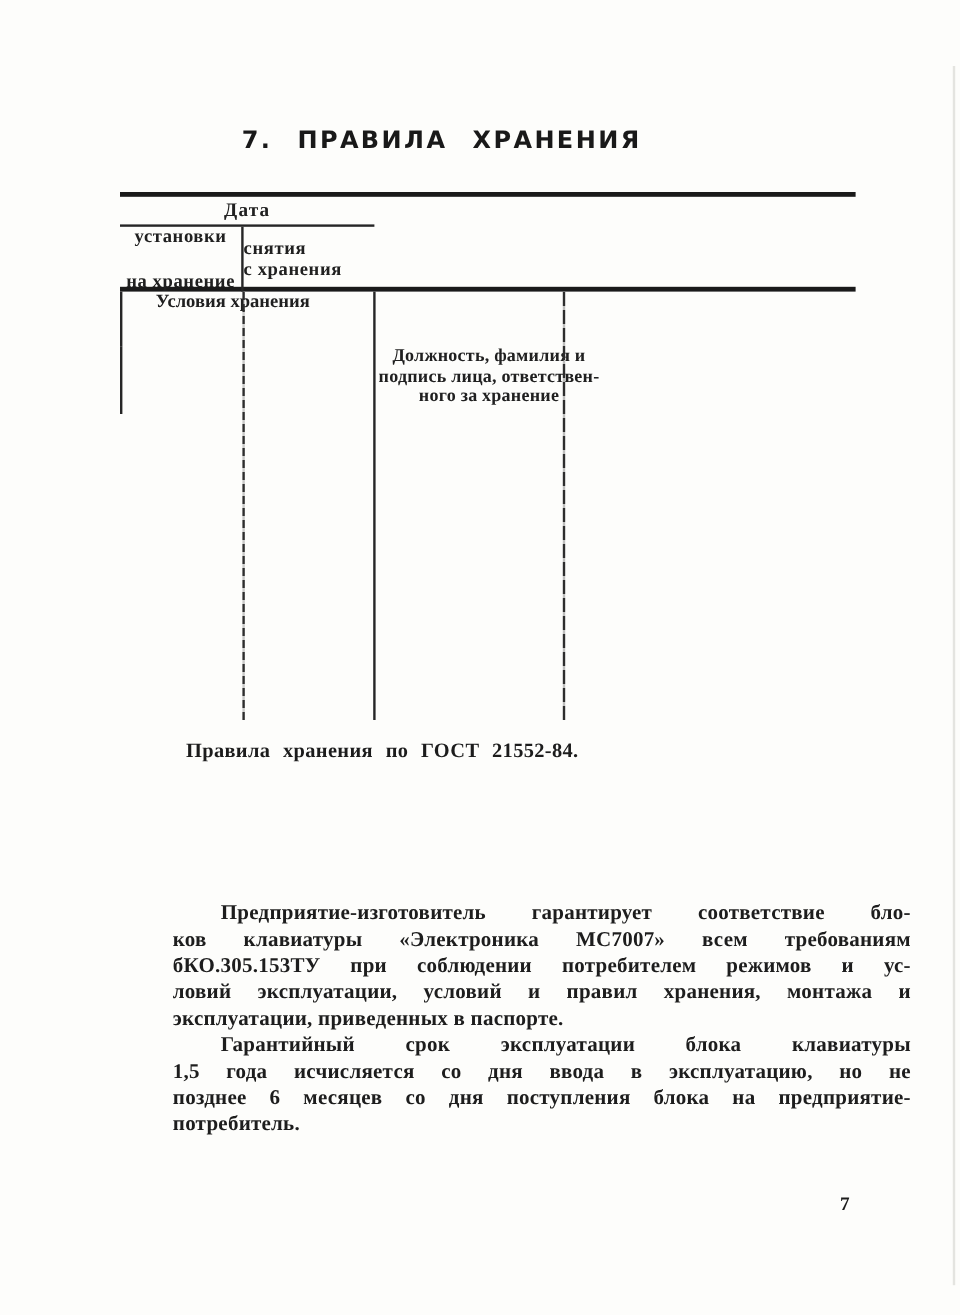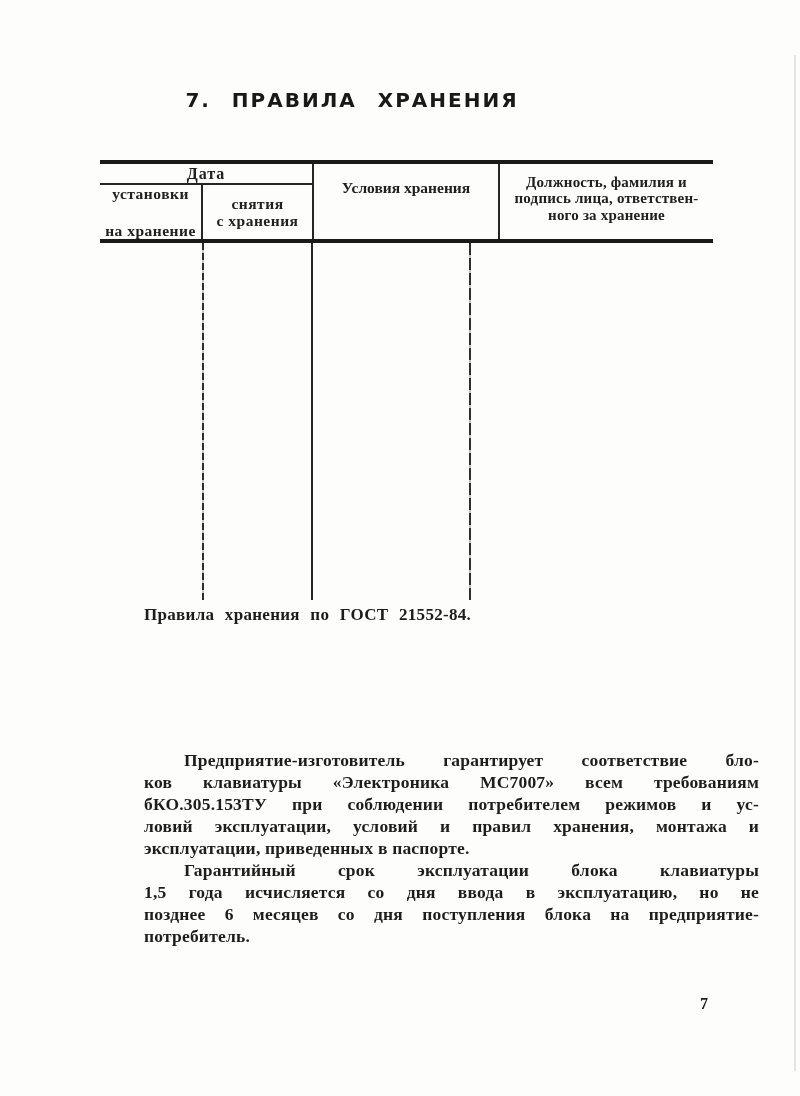--- a/index.html
+++ b/index.html
@@ -13,58 +13,58 @@
   }
   
   .h{
     position:absolute;left:0;width:704px;
     text-align:center;
     font-family:"DejaVu Sans", sans-serif;
     font-weight:700;
     font-size:20px;line-height:26px;
     letter-spacing:2px;word-spacing:12px;
     color:#191919;
-    margin:0;
+    margin:16px;
   }
   .head7{top:87px;}
   .head8{top:692px;}
   
   .table{position:absolute;left:100px;top:160px;width:613px;}
   .t-header{
     display:flex;height:83px;box-sizing:border-box;
     border-top:4px solid #1a1a1a;border-bottom:4px solid #1a1a1a;
-    font-weight:700;font-size:15.5px;color:#202020;
+    font-weight:700;font-size:15.5px;color:#202020;flex-direction:column;
   }
   .t-left{width:212px;display:flex;flex-direction:column;}
   .t-data{
     height:25px;box-sizing:border-box;
     border-bottom:2px solid #262626;
     display:flex;align-items:center;justify-content:center;
     font-size:16px;letter-spacing:1px;
   }
   .t-sub{flex:1;display:flex;}
   .t-c1{width:103px;box-sizing:border-box;border-right:2px solid #262626;
         display:flex;flex-direction:column;align-items:center;justify-content:center;
         line-height:17px;letter-spacing:.5px;gap:20px;}
-  .t-c2{flex:1;display:flex;flex-direction:column;align-items:center;justify-content:center;
+  .t-c2{flex:1;display:flex;flex-direction:column;align-items:flex-start;justify-content:center;
         line-height:17px;letter-spacing:.5px;}
   .t-c3{width:186px;box-sizing:border-box;border-left:2px solid #262626;
         display:flex;align-items:center;justify-content:center;
         padding-bottom:28px;font-size:15.5px;}
   .t-c4{flex:1;box-sizing:border-box;border-left:2px solid #262626;
         display:flex;flex-direction:column;align-items:center;justify-content:center;
         padding-bottom:6px;font-size:15px;line-height:16.5px;letter-spacing:.2px;}
   .t-body{position:relative;height:357px;}
   .vline{position:absolute;top:0;bottom:0;width:2px;}
   .v1{left:102px;background-image:repeating-linear-gradient(to bottom,#2d2d2d 0 7px,rgba(45,45,45,.25) 7px 10px);}
   .v2{left:211px;background:#262626;}
   .v3{left:369px;background-image:repeating-linear-gradient(to bottom,#2d2d2d 0 12px,rgba(45,45,45,.3) 12px 15px);}
   
   .note{
-    position:absolute;left:140px;top:601px;margin:4px;
+    position:absolute;left:140px;top:601px;margin:15px;
     font-weight:700;font-size:17px;word-spacing:6px;letter-spacing:.3px;
   }
   
   .bodytext{
     position:absolute;left:100px;top:749px;width:615px;
     font-weight:700;font-size:17.5px;line-height:22px;
     letter-spacing:.2px;color:#1d1d1d;margin-left:44px;
   }
   .line{min-height:22px;}
   .j{text-align:justify;text-align-last:justify;}

